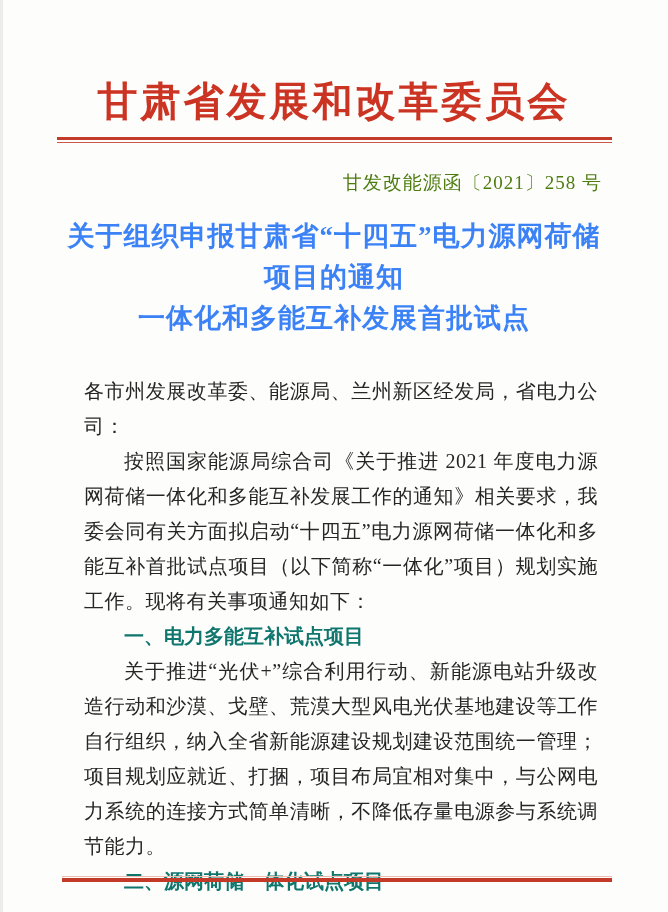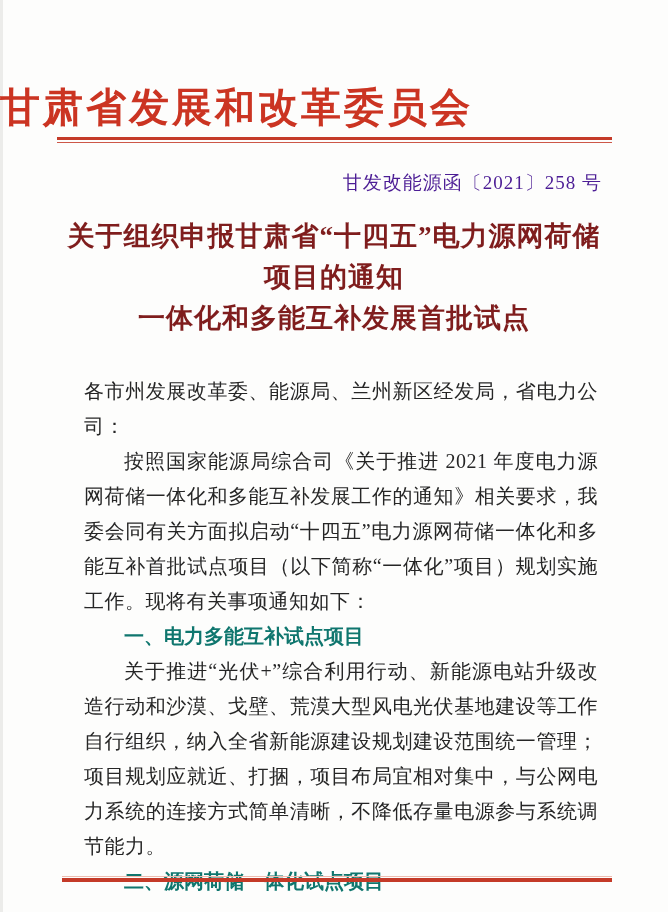--- a/index.html
+++ b/index.html
@@ -13,41 +13,41 @@
   .page {
     position: absolute; inset: 0;
     background: #fdfdfc;
   }
   
   .scan-edge {
     position: absolute; left: 0; top: 0; bottom: 0; width: 3px;
     background: #ececea;
   }
   .org-name {
-    position: absolute; top: 80px; left: 0; right: 0;
-    text-align: left;
+    position: absolute; top: 74px; left: 0; right: 0;
+    text-align: center;
     font-size: 40px; font-weight: bold;
     color: var(--header-red, #cb3422);
     letter-spacing: 3px;
     font-family: "Liberation Serif", serif;
     white-space: nowrap;
   }
   .header-rule { position: absolute; top: 137px; left: 57px; right: 56px; }
   .header-rule .thick { height: 3px; background: var(--accent-red, #c43a28); }
   .header-rule .thin  { height: 1px; background: var(--accent-red, #c43a28); margin-top: 2px; opacity: .85; }
   .doc-number {
     position: absolute; top: 170px; right: 66px;
-    font-size: 19px; color: #4c1d95;
+    font-size: 19px; color: #4d7c0f;
     letter-spacing: 1px;
     white-space: nowrap;
   }
   .doc-title {
     position: absolute; top: 216px; left: 40px; right: 40px;
     text-align: center;
-    font-size: 27px; font-weight: bold; color: #7f1d1d;
+    font-size: 27px; font-weight: bold; color: #3b82f6;
     line-height: 41px;
     letter-spacing: 1px;
   }
   .doc-body {
     position: absolute; top: 374px; left: 84px; right: 70px;
     font-size: 20px; color: #262626;
     line-height: 35px;
     letter-spacing: 0.5px;
   }
   .doc-body p { text-align: justify; }

